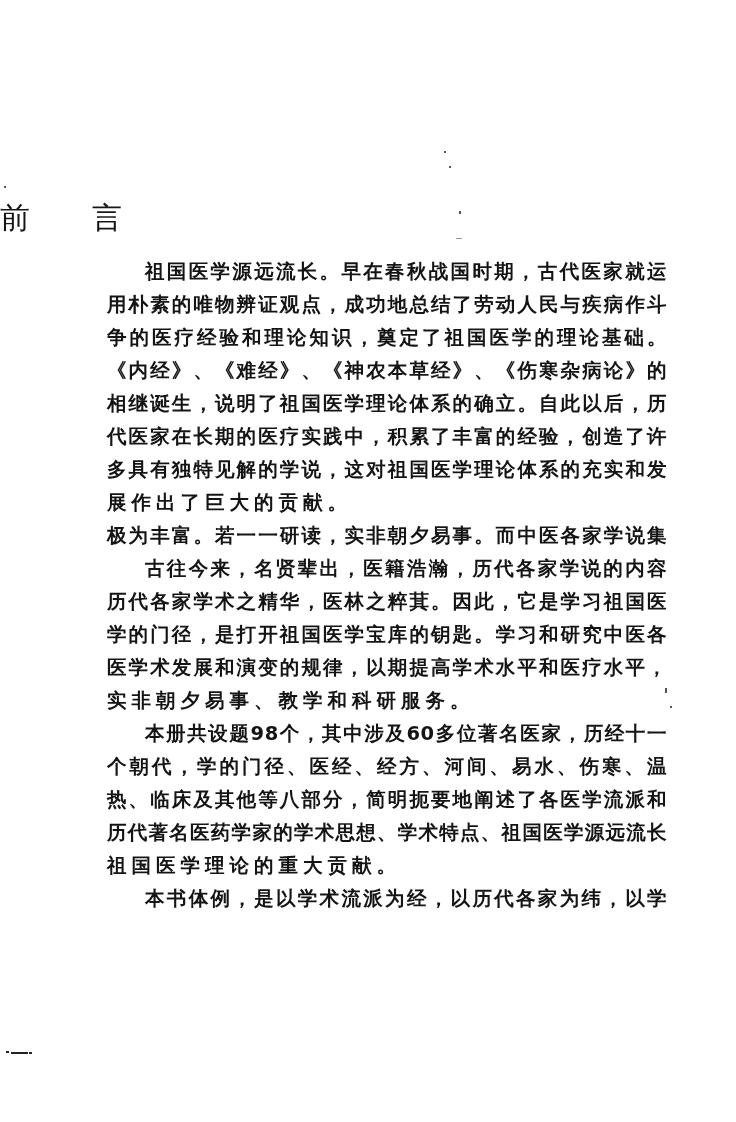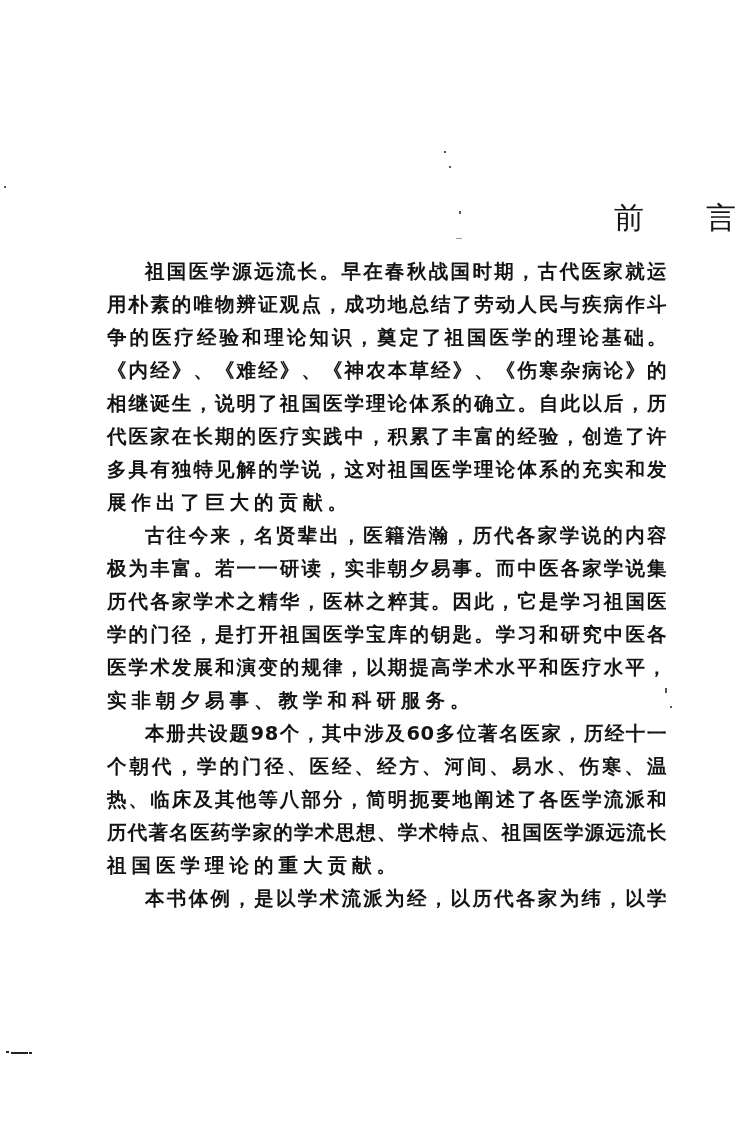--- a/index.html
+++ b/index.html
@@ -19,21 +19,21 @@
       position: absolute;
       left: 0; top: 0;
       width: 736px; height: 1122px;
       background: #ffffff;
     }
     .title {
       position: absolute;
       top: 178px;
       left: 0;
       width: 736px;
-      text-align: right;
+      text-align: left;
       font-family: "DejaVu Serif", "Liberation Serif", serif;
       font-size: 30px;
       font-weight: normal;
       color: #161616;
       letter-spacing: 0;
     }
     .title span {
       display: inline-block;
     }
     .title .gap {
@@ -97,22 +97,22 @@
       <div class="line">用朴素的唯物辨证观点，成功地总结了劳动人民与疾病作斗</div>
       <div class="line">争的医疗经验和理论知识，奠定了祖国医学的理论基础。</div>
       <div class="line">《内经》、《难经》、《神农本草经》、《伤寒杂病论》的</div>
       <div class="line">相继诞生，说明了祖国医学理论体系的确立。自此以后，历</div>
       <div class="line">代医家在长期的医疗实践中，积累了丰富的经验，创造了许</div>
       <div class="line">多具有独特见解的学说，这对祖国医学理论体系的充实和发</div>
       <div class="line last">展作出了巨大的贡献。</div>
     </div>
 
     <div>
+      <div class="line">极为丰富。若一一研读，实非朝夕易事。而中医各家学说集</div>
       <div class="line indent">古往今来，名贤辈出，医籍浩瀚，历代各家学说的内容</div>
-      <div class="line">极为丰富。若一一研读，实非朝夕易事。而中医各家学说集</div>
       <div class="line">历代各家学术之精华，医林之粹萁。因此，它是学习祖国医</div>
       <div class="line">学的门径，是打开祖国医学宝库的钥匙。学习和研究中医各</div>
       <div class="line">医学术发展和演变的规律，以期提高学术水平和医疗水平，</div>
       <div class="line last">实非朝夕易事、教学和科研服务。</div>
     </div>
 
     <div>
       <div class="line indent">本册共设题98个，其中涉及60多位著名医家，历经十一</div>
       <div class="line">个朝代，学的门径、医经、经方、河间、易水、伤寒、温</div>
       <div class="line">热、临床及其他等八部分，简明扼要地阐述了各医学流派和</div>

